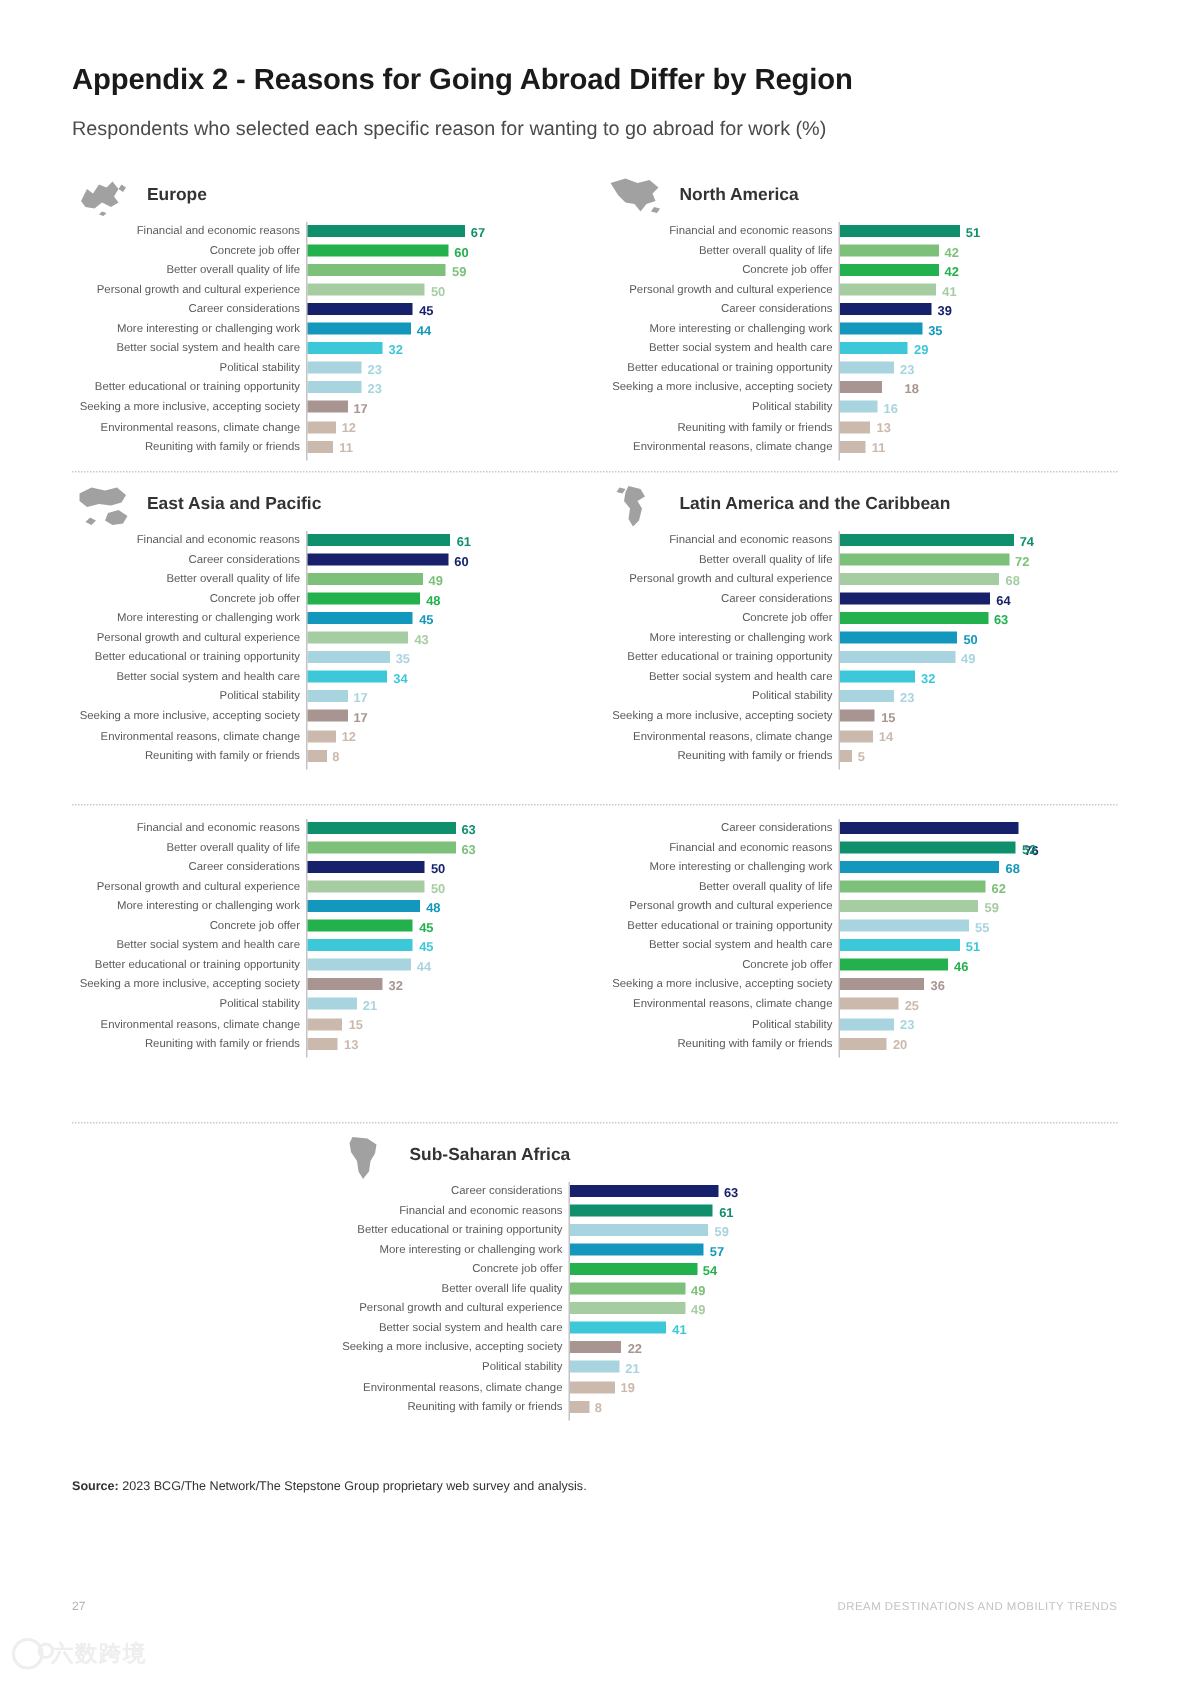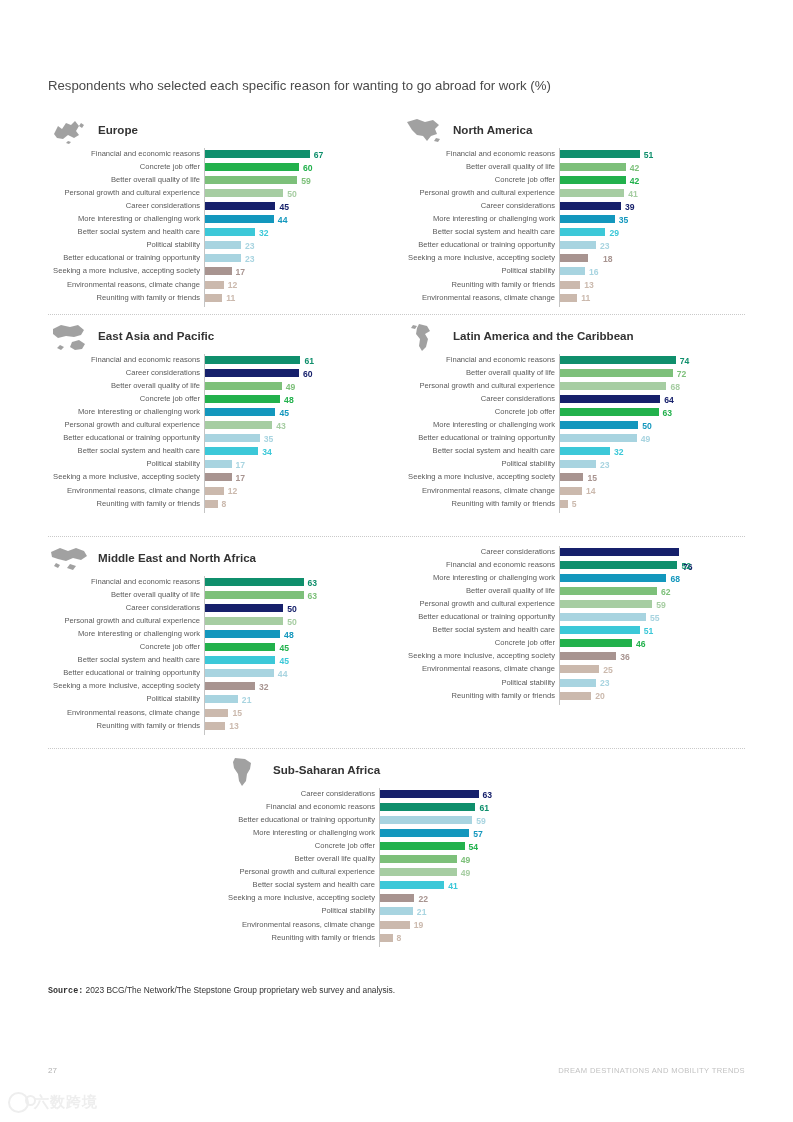--- a/index.html
+++ b/index.html
@@ -65,21 +65,21 @@
     position:absolute;top:-0.5px;
     font-size:8.6px;font-weight:700;
     white-space:nowrap;line-height:11px;
   }
 
   
   .source{
     position:absolute;left:48px;top:985px;
     font-size:8.4px;color:#333333;white-space:nowrap;
   }
-  .source b{font-weight:700;font-family:Liberation Mono, monospace;}
+  .source b{font-weight:700;}
   .page-num{
     position:absolute;left:48px;top:1066px;
     font-size:8px;color:#b0b0b0;
   }
   .footer-right{
     position:absolute;right:48px;top:1066px;
     font-size:7.6px;color:#c2c2c2;letter-spacing:.35px;
     white-space:nowrap;
   }
   .watermark{
@@ -96,20 +96,21 @@
   .wm-mark::after{
     content:"";position:absolute;right:-9px;top:1px;
     width:7px;height:7px;border:2.5px solid #eeeeee;border-radius:50%;
   }
 </style>
 </head>
 <body>
 
 <div class="page">
 
+  <div class="title">Appendix 2 - Reasons for Going Abroad Differ by Region</div>
   <div class="subtitle">Respondents who selected each specific reason for wanting to go abroad for work (%)</div>
 
   <div class="panels">
       <div class="divider" style="top: 196px;"></div>
       <div class="divider" style="top: 418px;"></div>
       <div class="divider" style="top: 630px;"></div>
       <div class="panel" style="left: 48px; top: 0px;">
         <div class="panel-head">
           <div class="region-icon">
             <svg viewBox="0 0 42 34" xmlns="http://www.w3.org/2000/svg">
@@ -491,28 +492,20 @@
           <div class="bar-row" style="top: 143.55px; position: absolute; left: 0px; width: 100%;">
             <div class="bar-label" style="width: 152px; left: 0px; right: auto;">Reuniting with family or friends</div>
             <div class="bar-track" style="left: 157px;">
               <div class="bar" style="width: 7.825px; background: rgb(203, 185, 173);"></div>
               <div class="bar-value" style="left: 11.825px; color: rgb(203, 185, 173);">5</div>
             </div>
           </div>
         </div>
       </div>
       <div class="panel" style="left: 48px; top: 428px;">
-        <div class="panel-head">
-          <div class="region-icon">
-            <svg viewBox="0 0 42 34" xmlns="http://www.w3.org/2000/svg">
-              <path d="M3,10 L12,6 L20,9 L28,6 L36,9 L39,14 L33,18 L25,16 L18,19 L10,17 L4,15 Z M22,22 l6,2 -3,4 -6,-2 Z M8,21 l4,2 -2,3 -4,-2 Z" fill="#9a9a9a"></path>
-            </svg>
-          </div>
-          <div class="region-name">Middle East and North Africa</div>
-        </div>
         <div class="chart" style="height: 160.6px;">
           <div class="axis" style="left: 156px; height: 158.6px;"></div>
           <div class="bar-row" style="top: 0px; position: absolute; left: 0px; width: 100%;">
             <div class="bar-label" style="width: 152px; left: 0px; right: auto;">Financial and economic reasons</div>
             <div class="bar-track" style="left: 157px;">
               <div class="bar" style="width: 98.595px; background: rgb(15, 143, 108);"></div>
               <div class="bar-value" style="left: 102.595px; color: rgb(15, 143, 108);">63</div>
             </div>
           </div>
           <div class="bar-row" style="top: 13.05px; position: absolute; left: 0px; width: 100%;">

